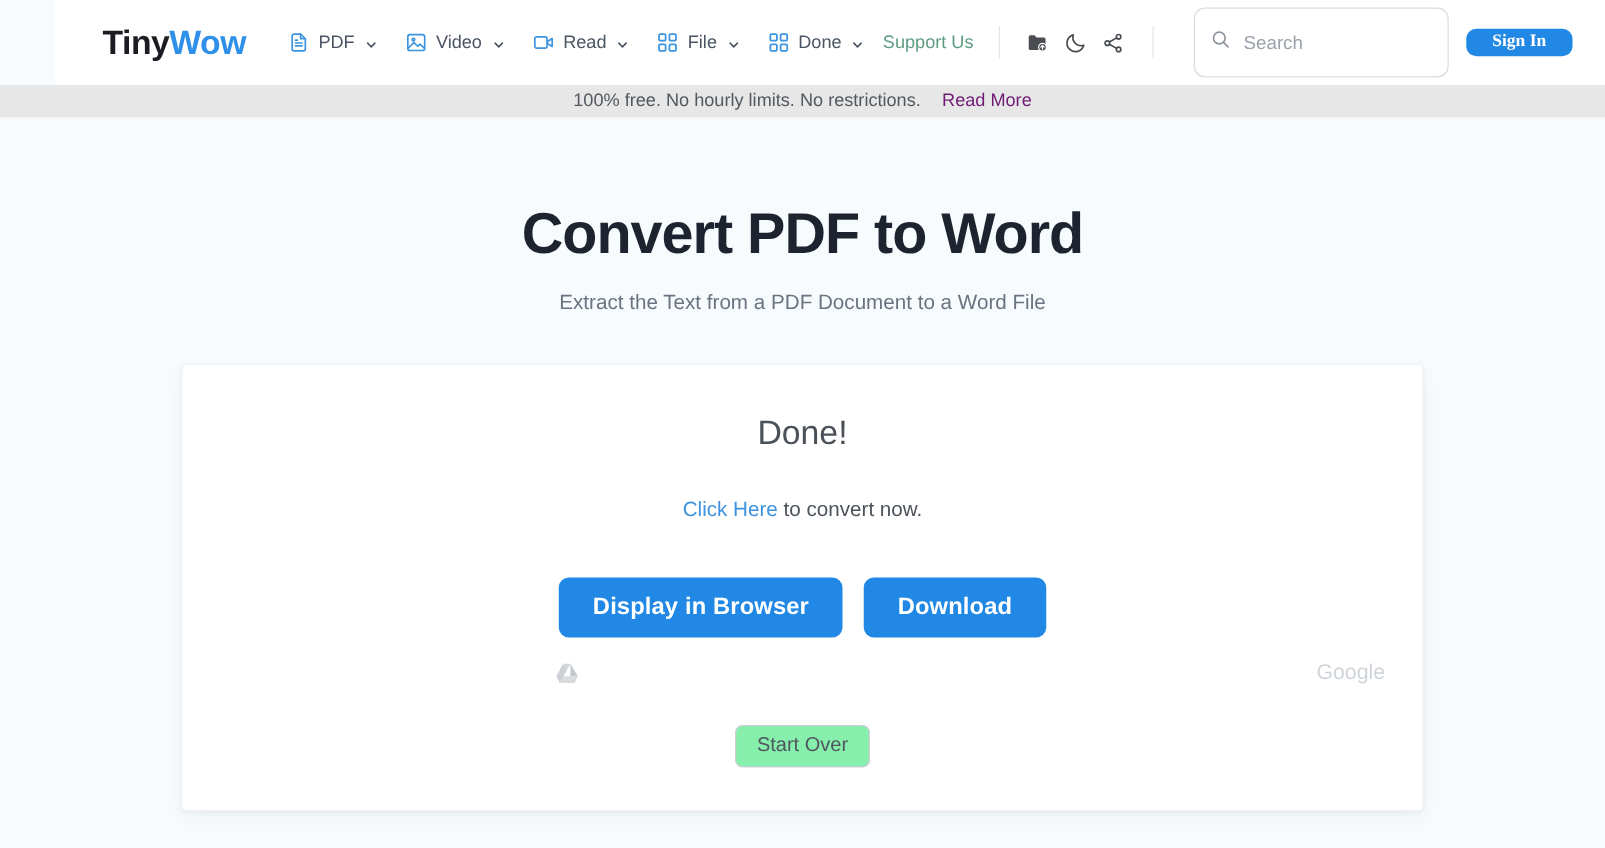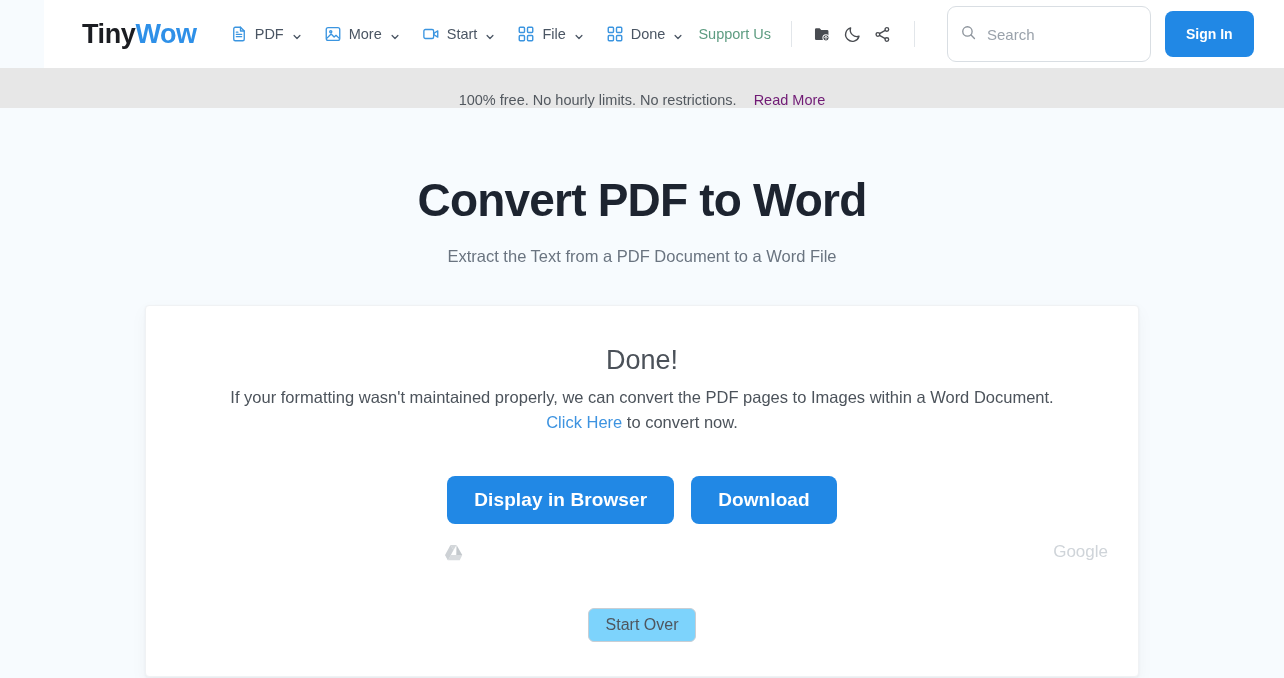--- a/index.html
+++ b/index.html
@@ -107,35 +107,35 @@
     background: transparent;
   }
   .search-input::placeholder { color: #9aa2ab; }
 
   .signin {
     margin-left: 14px;
     background: #2188e5;
     color: #fff;
     border: none;
     border-radius: 8px;
-    font-family: Liberation Sans, sans-serif;
+    font-family: Liberation Serif, serif;
     font-size: 14px;
     font-weight: 700;
-    height: 46px;
+    height: 22px;
     padding: 0 21px;
     cursor: pointer;
     white-space: nowrap;
   }
 
   
   .banner {
-    height: 40px;
+    height: 26px;
     background: #e7e7e7;
     display: flex;
-    align-items: flex-end;
+    align-items: center;
     justify-content: center;
     font-size: 14.5px;
     color: #52585f;
   }
   .banner a {
     color: #701a75;
     text-decoration: none;
     margin-left: 5px;
     cursor: pointer;
     padding-left: 12px;
@@ -225,31 +225,30 @@
     cursor: pointer;
   }
   .gdrive { width: 19px; height: 17px; display: block; cursor: pointer; }
 
   .startover-row {
     margin-top: 32px;
     display: flex;
     justify-content: center;
   }
   .btn-outline {
-    background: #7dd3fc;
+    background: #86efac;
     border: 1px solid #c9ced4;
     border-radius: 6px;
     font-family: "Liberation Sans", sans-serif;
     font-size: 16px;
     color: #4f565e;
     height: 34px;
     padding: 0 17px;
     cursor: pointer;
     white-space: nowrap;
-    margin-top: 14px;
   }
 </style>
 </head>
 <body>
 
 <div class="header">
 
   <div class="logo">
     <span class="tiny">Tiny</span><span class="wow">Wow</span>
   </div>
@@ -275,36 +274,36 @@
     </div>
 
     <div class="nav-item">
       <span class="nav-icon">
         <svg viewBox="0 0 24 24" width="18" height="18" fill="none" stroke="#3b95e0" stroke-width="1.8" stroke-linecap="round" stroke-linejoin="round">
           <rect x="3" y="3.5" width="18" height="17" rx="2.5"></rect>
           <circle cx="9" cy="9" r="1.4"></circle>
           <path d="M4 17.5 9.5 12l4 4 2.5-2.2 4 3.7"></path>
         </svg>
       </span>
-      <span>More</span>
+      <span>Video</span>
       <span class="chev">
         <svg viewBox="0 0 12 12" width="10" height="10" fill="none" stroke="#4a5563" stroke-width="1.5" stroke-linecap="round" stroke-linejoin="round">
             <path d="M2.5 4.2 6 7.8l3.5-3.6"></path>
           </svg>
       </span>
     </div>
 
     <div class="nav-item">
       <span class="nav-icon">
         <svg viewBox="0 0 24 24" width="18" height="18" fill="none" stroke="#3b95e0" stroke-width="1.8" stroke-linecap="round" stroke-linejoin="round">
           <rect x="2.5" y="6" width="13" height="12" rx="2"></rect>
           <path d="M16 11l5-3.2v8.4L16 13z"></path>
         </svg>
       </span>
-      <span>Start</span>
+      <span>Read</span>
       <span class="chev">
         <svg viewBox="0 0 12 12" width="10" height="10" fill="none" stroke="#4a5563" stroke-width="1.5" stroke-linecap="round" stroke-linejoin="round">
             <path d="M2.5 4.2 6 7.8l3.5-3.6"></path>
           </svg>
       </span>
     </div>
 
     <div class="nav-item">
       <span class="nav-icon">
         <svg viewBox="0 0 24 24" width="18" height="18" fill="none" stroke="#3b95e0" stroke-width="1.9">
@@ -394,21 +393,21 @@
 <div class="hero">
   <h1>Convert PDF to Word</h1>
   <div class="sub">Extract the Text from a PDF Document to a Word File</div>
 </div>
 
 <div class="card">
 
   <div class="done">Done!</div>
 
   <div class="desc">
-    <span>If your formatting wasn't maintained properly, we can convert the PDF pages to Images within a Word Document.</span><br>
+    <br>
     <a>Click Here</a><span> to convert now.</span>
   </div>
 
   <div class="btn-row">
     <button class="btn-primary">Display in Browser</button>
     <button class="btn-primary">Download</button>
   </div>
 
   <div class="cloud-row">
     <span class="gdrive">

